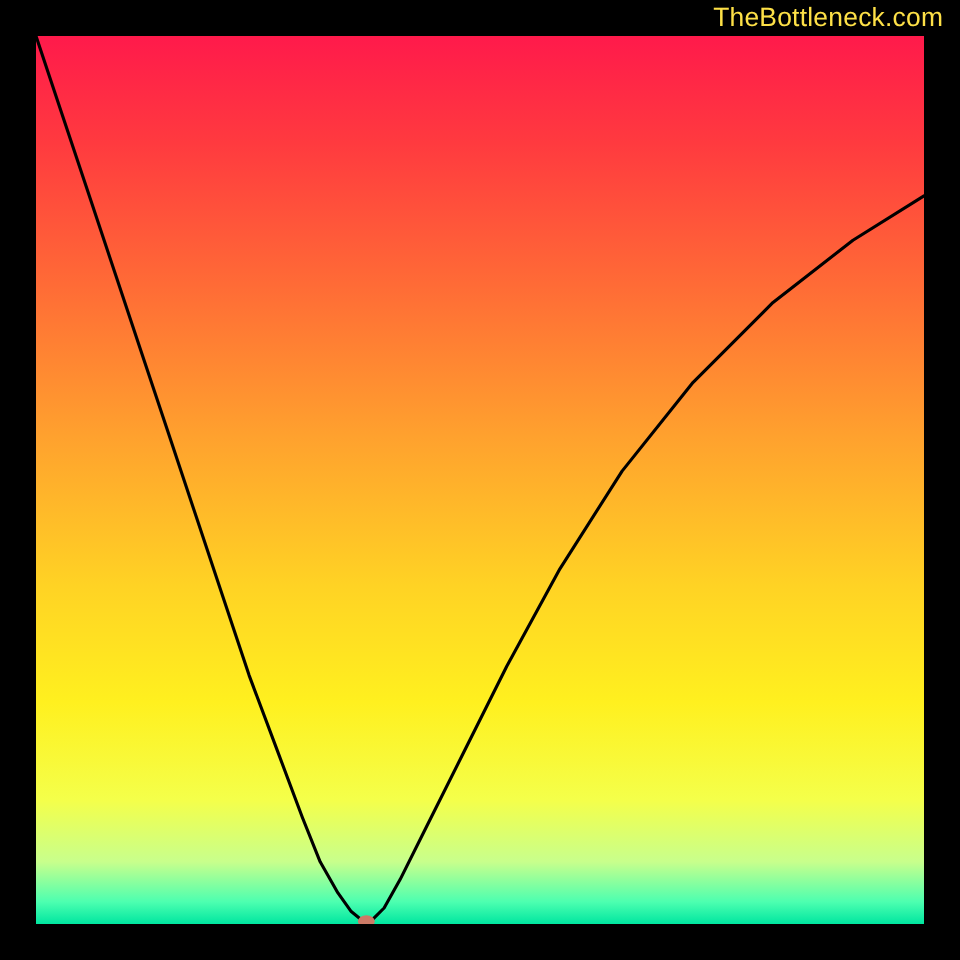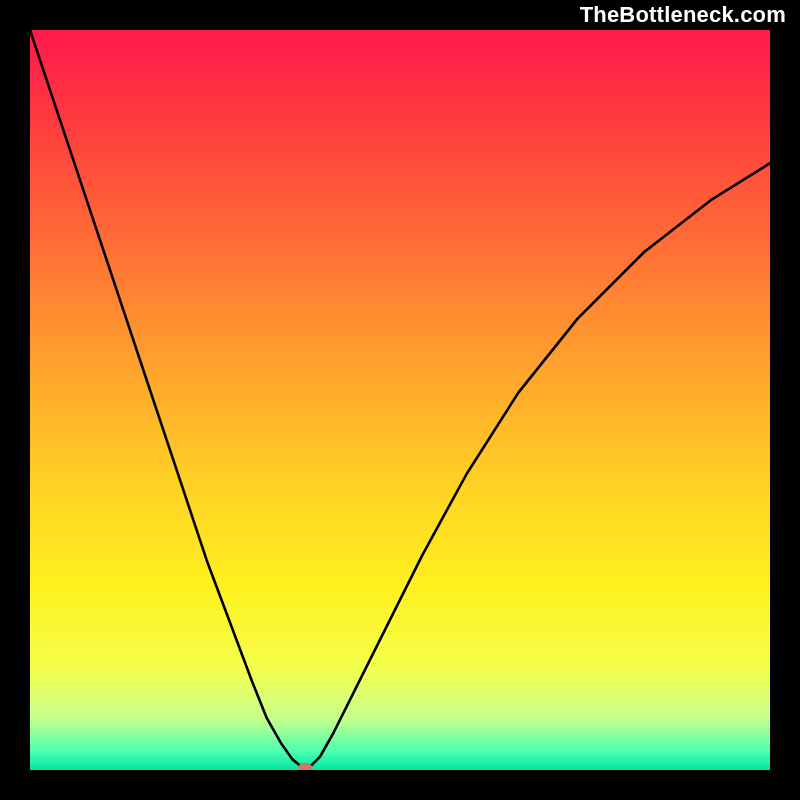--- a/index.html
+++ b/index.html
@@ -14,23 +14,23 @@
   .outer {
     position: relative;
     width: 800px;
     height: 800px;
     background: #000;
   }
   .watermark {
     position: absolute;
     top: 2px;
     right: 14px;
-    color: #ffffff;
+    color: #fde047;
     font-size: 22px;
-    font-weight: 700;
+    font-weight: 400;
     letter-spacing: 0.2px;
     user-select: none;
   }
   .plot-frame {
     position: absolute;
     left: 30px;
     top: 30px;
     width: 740px;
     height: 740px;
     background: #000;

